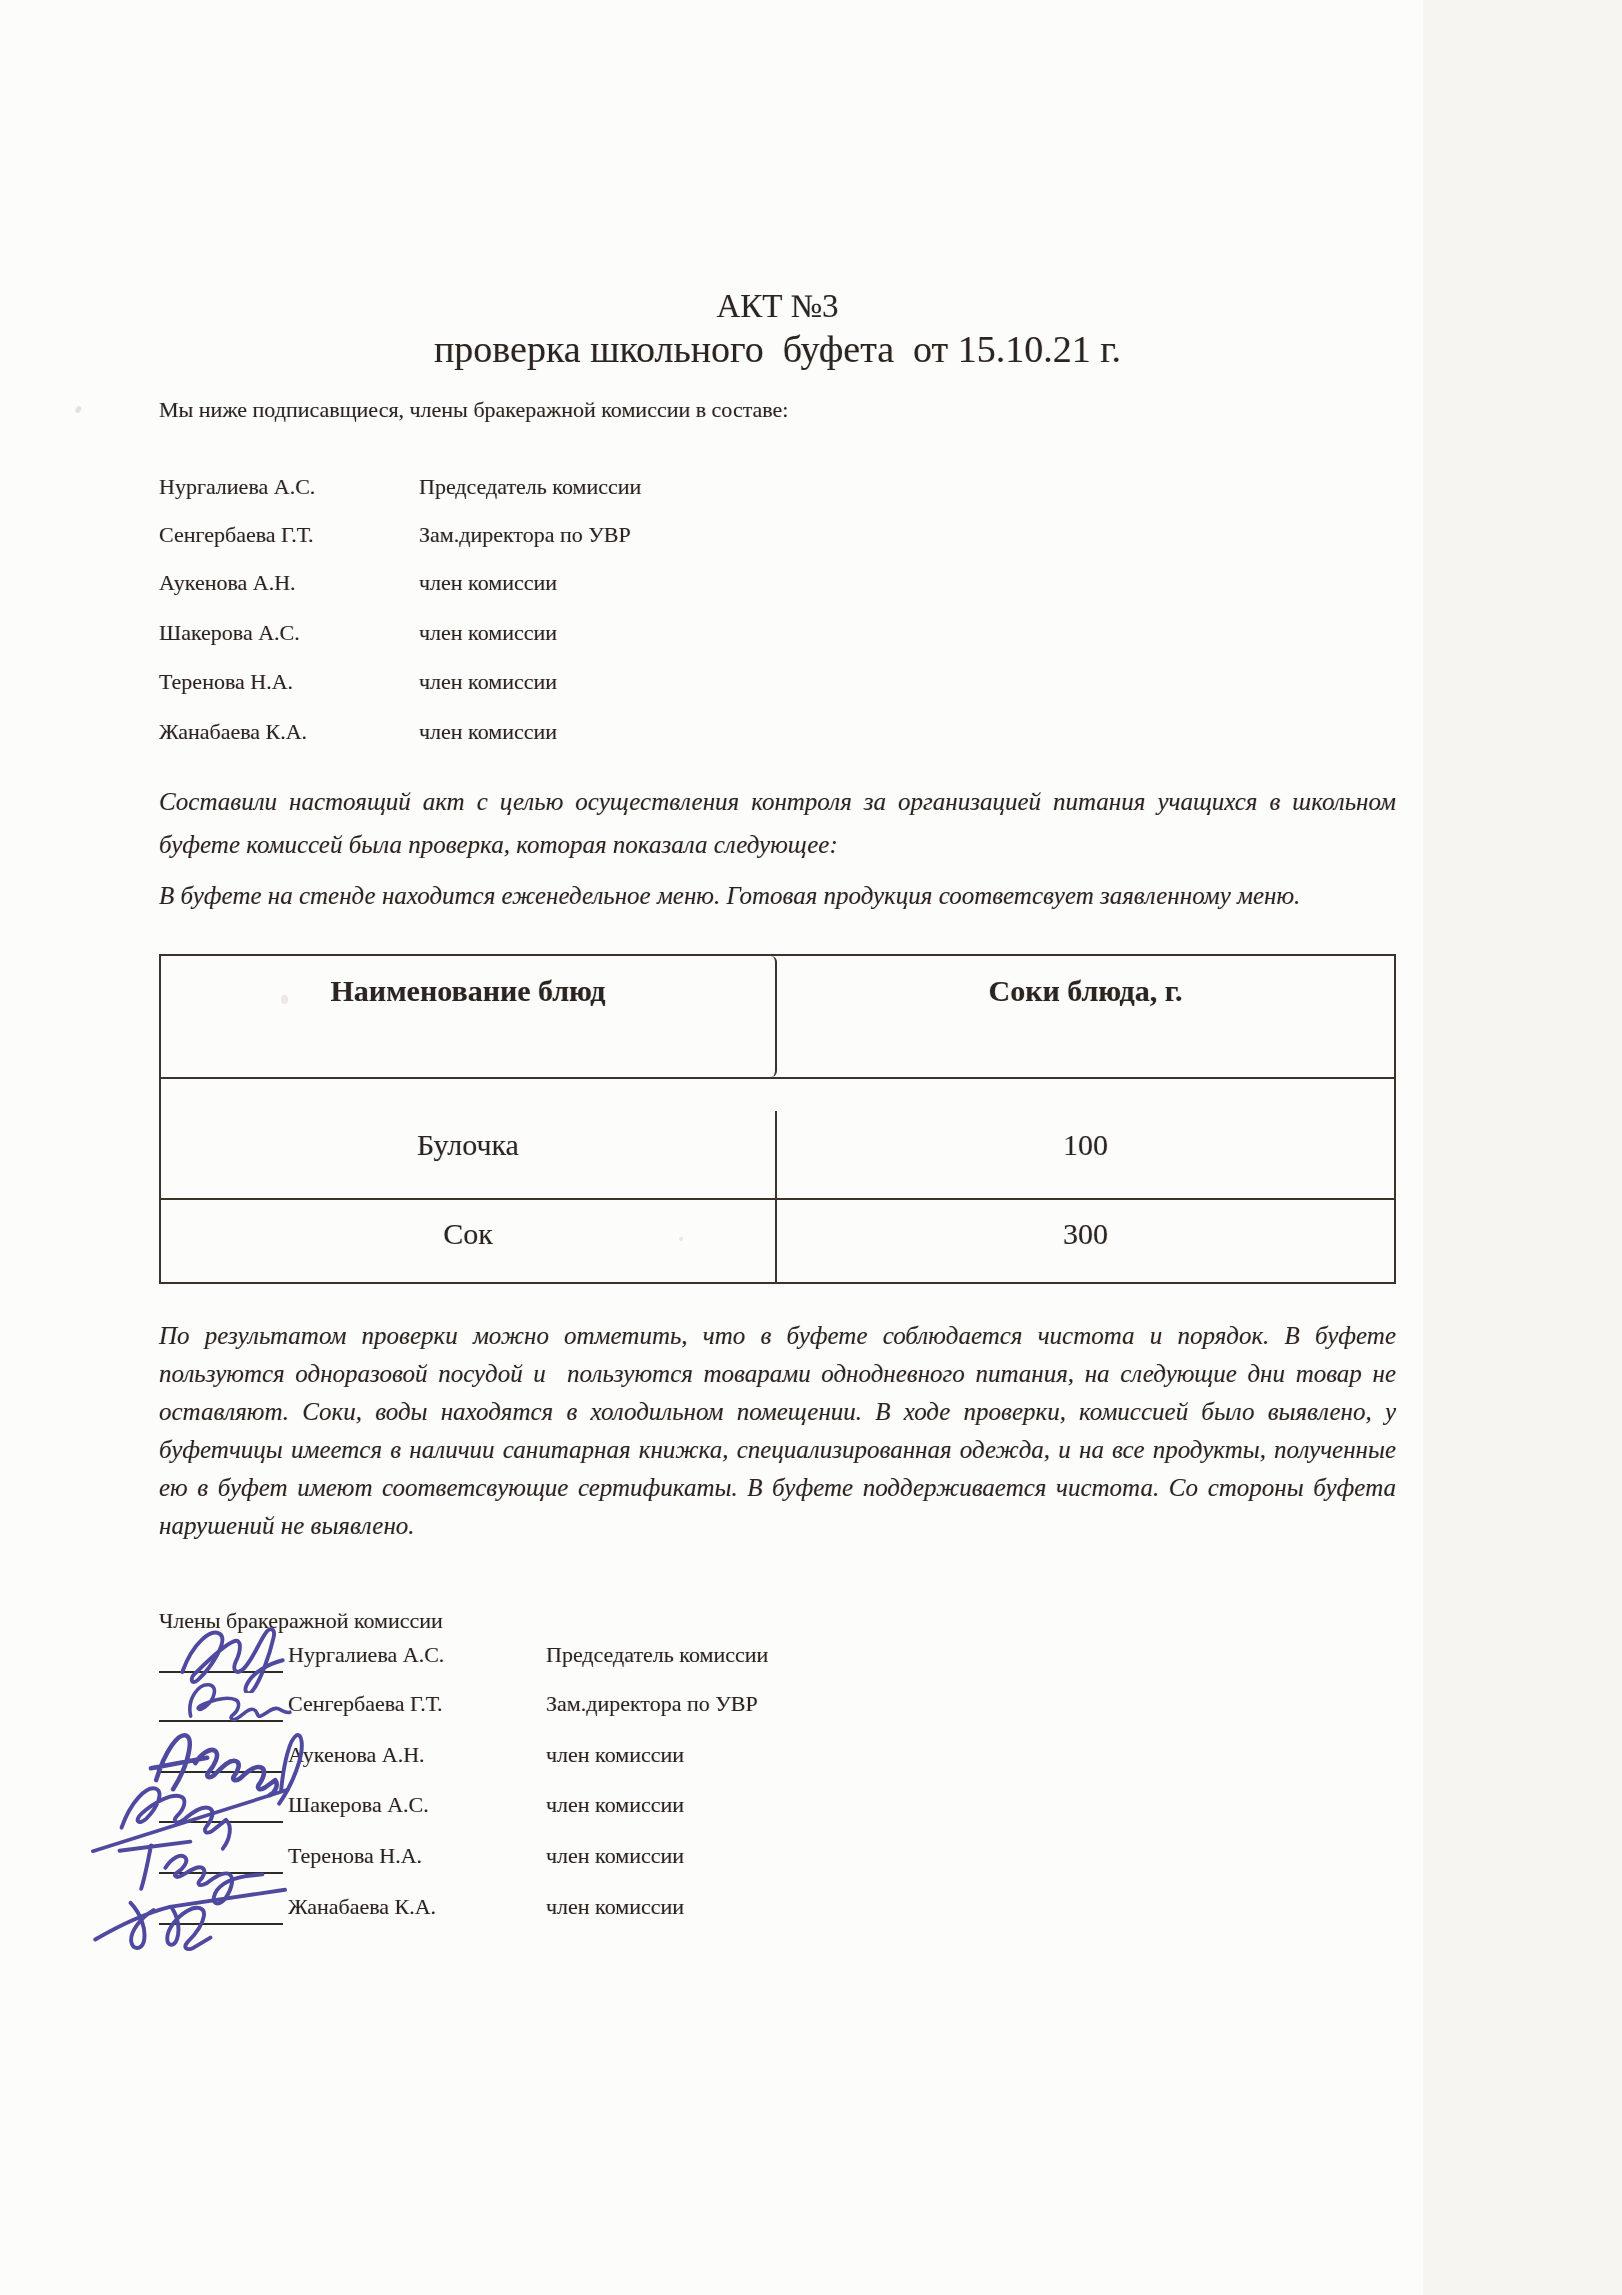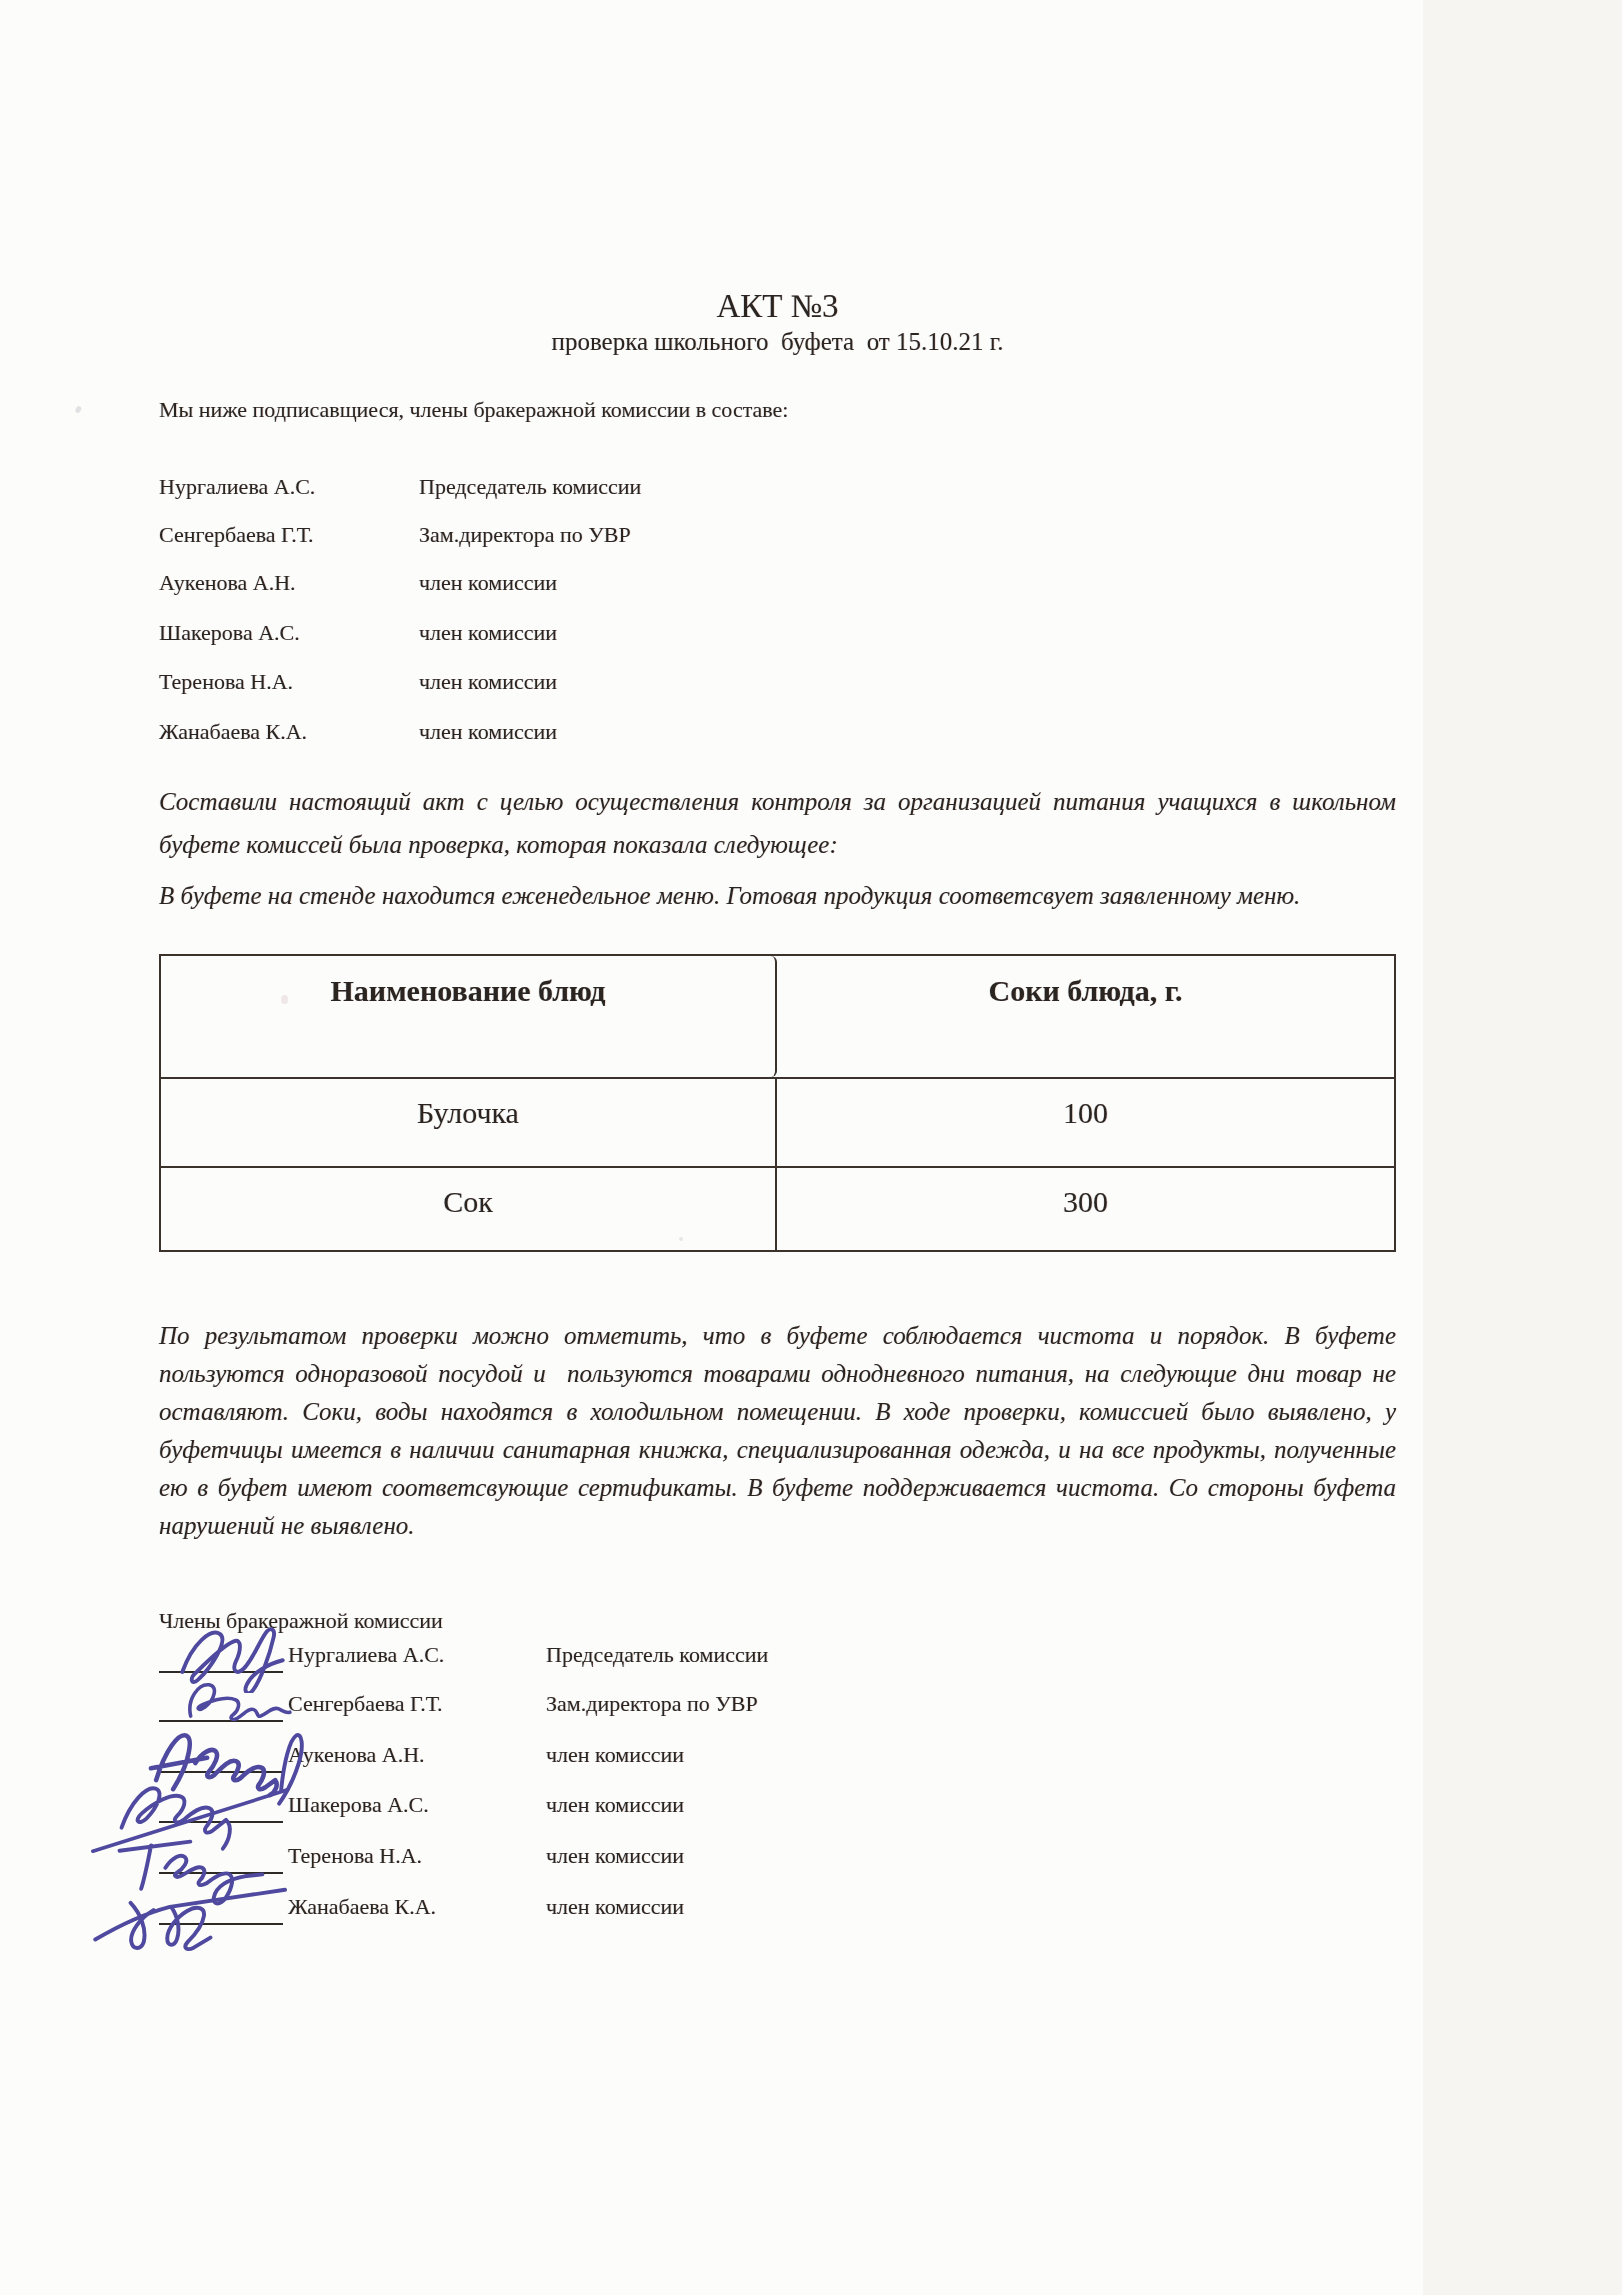--- a/index.html
+++ b/index.html
@@ -13,21 +13,21 @@
     background:#fcfcfa;color:#2b2522;
   }
   .t{
     position:absolute;
     font-size:22px;line-height:1.2;color:#2b2522;
     text-shadow:0.7px 0 0 rgba(170,60,30,.18), -0.7px 0 0 rgba(40,110,150,.15);
     white-space:pre-wrap;
   }
   .center{left:159px;width:1237px;text-align:center;}
   .doc-title{top:287px;font-size:33px;}
-  .doc-subtitle{top:327px;font-size:25px;}
+  .doc-subtitle{top:327px;font-size:38px;}
   .intro{top:397px;left:159px;width:1283px;}
   .member-row{position:absolute;left:159px;width:1243px;height:39px;}
   .member-name{position:absolute;left:0;top:0;}
   .member-role{position:absolute;left:260px;top:0;}
   .para{left:159px;width:1237px;text-align:justify;font-size:25px;font-style:italic;}
   .para-purpose{top:780px;line-height:43px;}
   .para-menu{top:874px;line-height:44px;}
   .para-findings{top:1317px;line-height:38px;}
   
   .dish-table{
@@ -39,21 +39,21 @@
   .trow{display:flex;box-sizing:border-box;}
   .tcell{
     box-sizing:border-box;text-align:center;
     font-size:30px;color:#2b2522;
     text-shadow:0.7px 0 0 rgba(170,60,30,.18), -0.7px 0 0 rgba(40,110,150,.15);
   }
   .tcell.c1{width:616px;border-right:2px solid #3b322c;}
   .tcell.c2{flex:1;}
   .thead-row{height:123px;border-bottom:2.6px solid #3b322c;}
   .thead-row .tcell{padding-top:18.3px;font-weight:bold;border-radius:6px;}
-  .tbody-row1{height:89px;border-bottom:2.6px solid #3b322c;}
+  .tbody-row1{height:89px;border-bottom:2.6px solid #3b322c;margin-top:32px;}
   .tbody-row2{height:82px;}
   .tbody-row1 .tcell,.tbody-row2 .tcell{padding-top:17px;}
   
   .sig-heading{top:1608px;left:159px;text-align:center;}
   .sig-row{position:absolute;left:0;width:1623px;height:54px;}
   .sig-line{
     position:absolute;left:159px;top:0;width:124px;height:29px;
     border-bottom:2.6px solid #2e2a26;
   }
   .sig-name{position:absolute;left:288px;top:0;}

